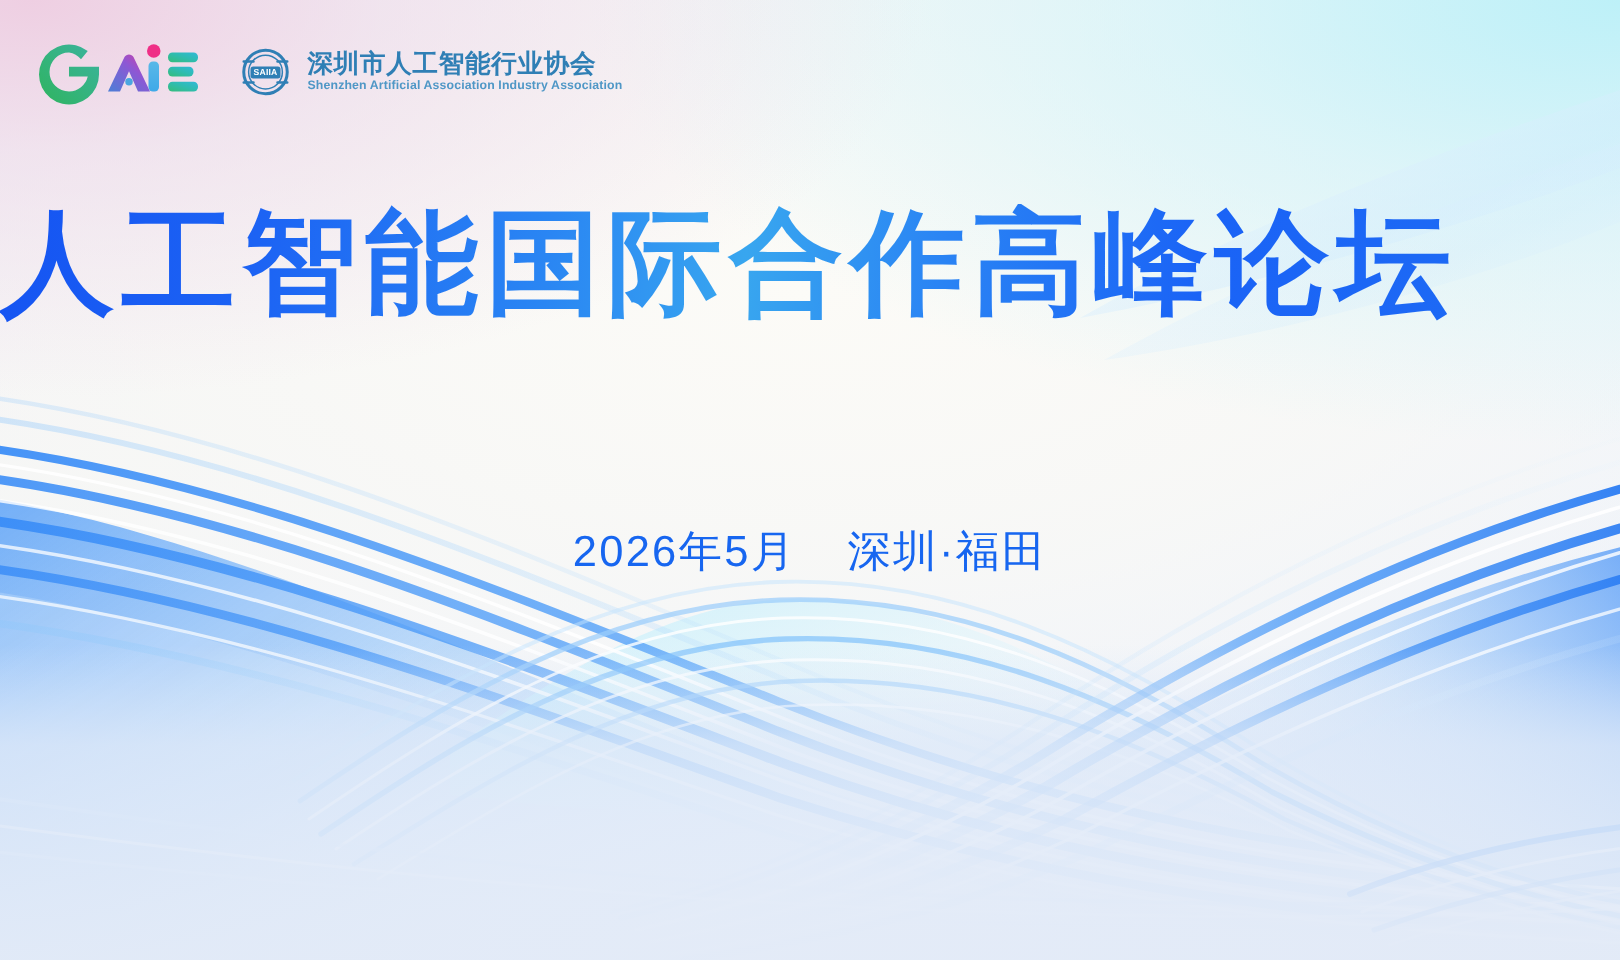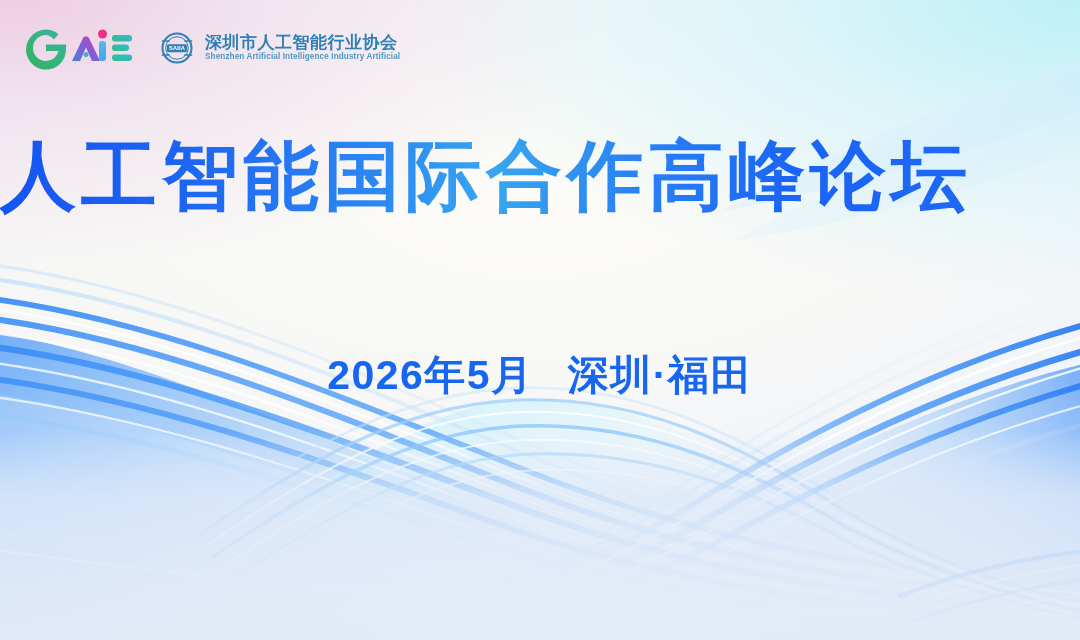--- a/index.html
+++ b/index.html
@@ -120,22 +120,22 @@
   
   .subtitle-wrap {
     position: absolute;
     left: 0; right: 0;
     top: 348px;
     text-align: center;
     z-index: 5;
   }
   .subtitle {
     margin: 0;
-    font-size: 41px;
-    font-weight: 700;
+    font-size: 29px;
+    font-weight: 400;
     letter-spacing: 1.5px;
     color: #1766f0;
     white-space: nowrap;
   }
   .subtitle .gap {
     display: inline-block;
     width: 34px;
   }
 </style>
 </head>
@@ -304,21 +304,21 @@
         <circle cx="38" cy="38" r="29" fill="none" stroke="#2f7fb5" stroke-width="4"></circle>
         <circle cx="38" cy="38" r="22.5" fill="none" stroke="#2f7fb5" stroke-width="2"></circle>
         <path d="M13,26 a29,29 0 0 1 50,0 z" fill="none"></path>
         <rect x="18" y="30.5" width="40" height="16" rx="3.5" fill="#2f7fb5"></rect>
         <text x="38" y="42.6" text-anchor="middle" font-family="'Liberation Sans', sans-serif" font-size="11.5" font-weight="700" fill="#ffffff" letter-spacing="0.2">SAIIA</text>
         <path d="M9,24 L22,24 M54,24 L67,24" stroke="#2f7fb5" stroke-width="3.4" stroke-linecap="round"></path>
         <path d="M9,52 L22,52 M54,52 L67,52" stroke="#2f7fb5" stroke-width="3.4" stroke-linecap="round"></path>
       </svg>
       <div class="saiia-text">
         <div class="saiia-cn">深圳市人工智能行业协会</div>
-        <div class="saiia-en">Shenzhen Artificial Intelligence Industry Artificial</div>
+        <div class="saiia-en">Shenzhen Artificial Association Industry Association</div>
       </div>
     </div>
   </div>
 
   <div class="title-wrap">
     <h1 class="main-title">人工智能国际合作高峰论坛</h1>
   </div>
 
   <div class="subtitle-wrap">
     <p class="subtitle"><span>2026年5月</span><span class="gap"></span><span>深圳·福田</span></p>

